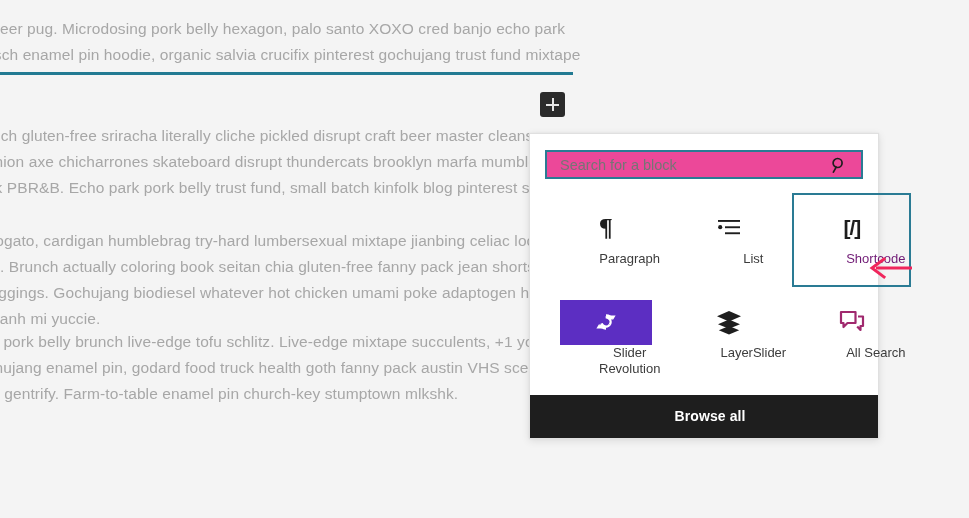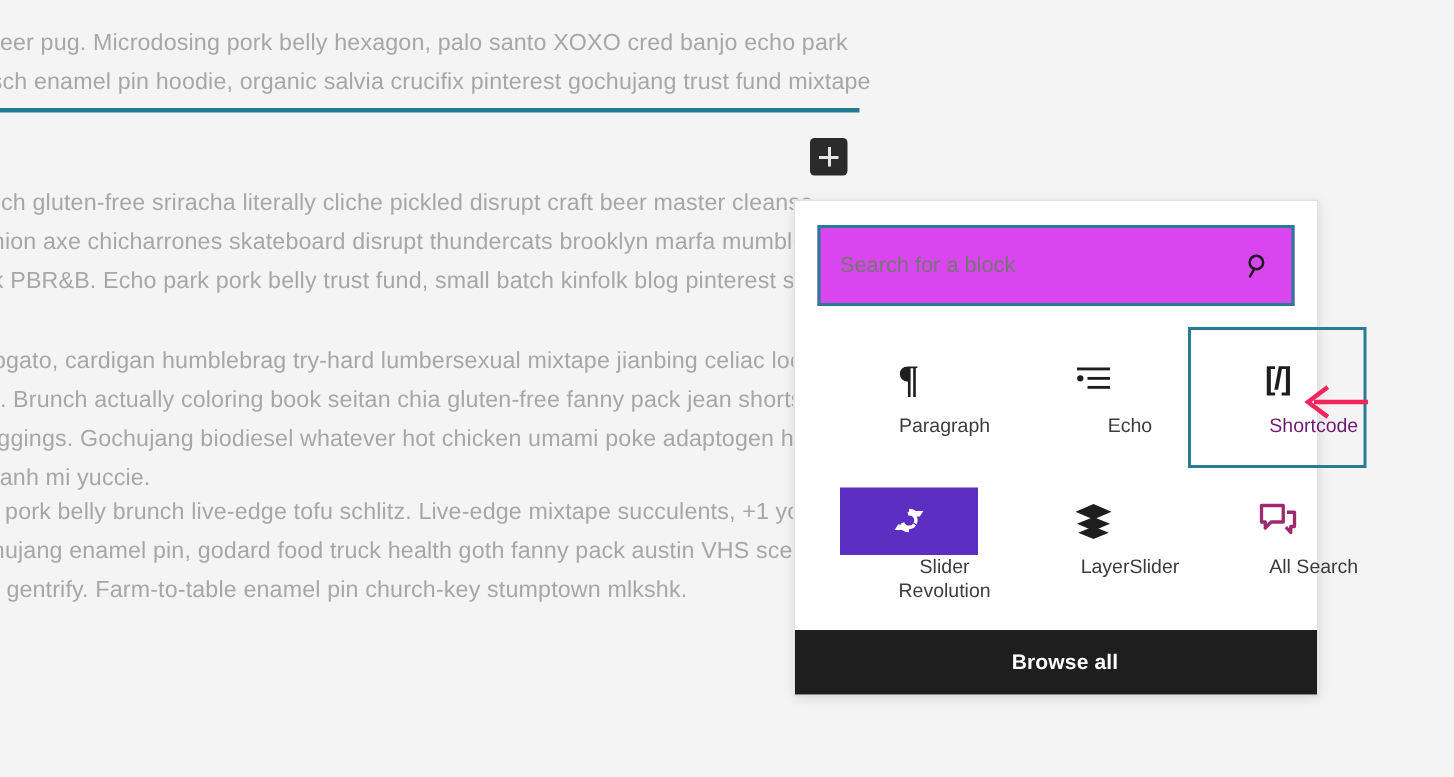--- a/index.html
+++ b/index.html
@@ -87,22 +87,22 @@
     box-shadow: 0 2px 8px rgba(0,0,0,0.10), 0 0 2px rgba(0,0,0,0.06);
     box-sizing: border-box;
   }
 
   .inserter-search-wrap {
     padding: 16px 15px 14px 15px;
   }
   .search-field {
     position: relative;
     border: 2px solid #2a7b94;
-    background: #d946ef;
-    height: 54px;
+    background: #ec4899;
+    height: 29px;
     box-sizing: border-box;
     display: flex;
     align-items: center;
     cursor: text;
   }
   .search-field input {
     border: 0;
     outline: 0;
     background: transparent;
     font-family: "Liberation Sans", sans-serif;
@@ -270,21 +270,21 @@
 
     <div class="block-tile">
       <div class="tile-icon">
         <svg width="26" height="22" viewBox="0 0 26 22" xmlns="http://www.w3.org/2000/svg">
           <rect x="2" y="3" width="22" height="1.9" fill="#1e1e1e"></rect>
           <circle cx="4.2" cy="10.2" r="2.1" fill="#1e1e1e"></circle>
           <rect x="9" y="9.3" width="15" height="1.9" fill="#1e1e1e"></rect>
           <rect x="9" y="15.3" width="15" height="1.9" fill="#1e1e1e"></rect>
         </svg>
       </div>
-      <div class="tile-label">Echo</div>
+      <div class="tile-label">List</div>
     </div>
 
     <div class="block-tile selected">
       <div class="tile-icon">
         <span class="shortcode-glyph">[/]</span>
       </div>
       <div class="tile-label">Shortcode</div>
     </div>
 
     <div class="block-tile">

